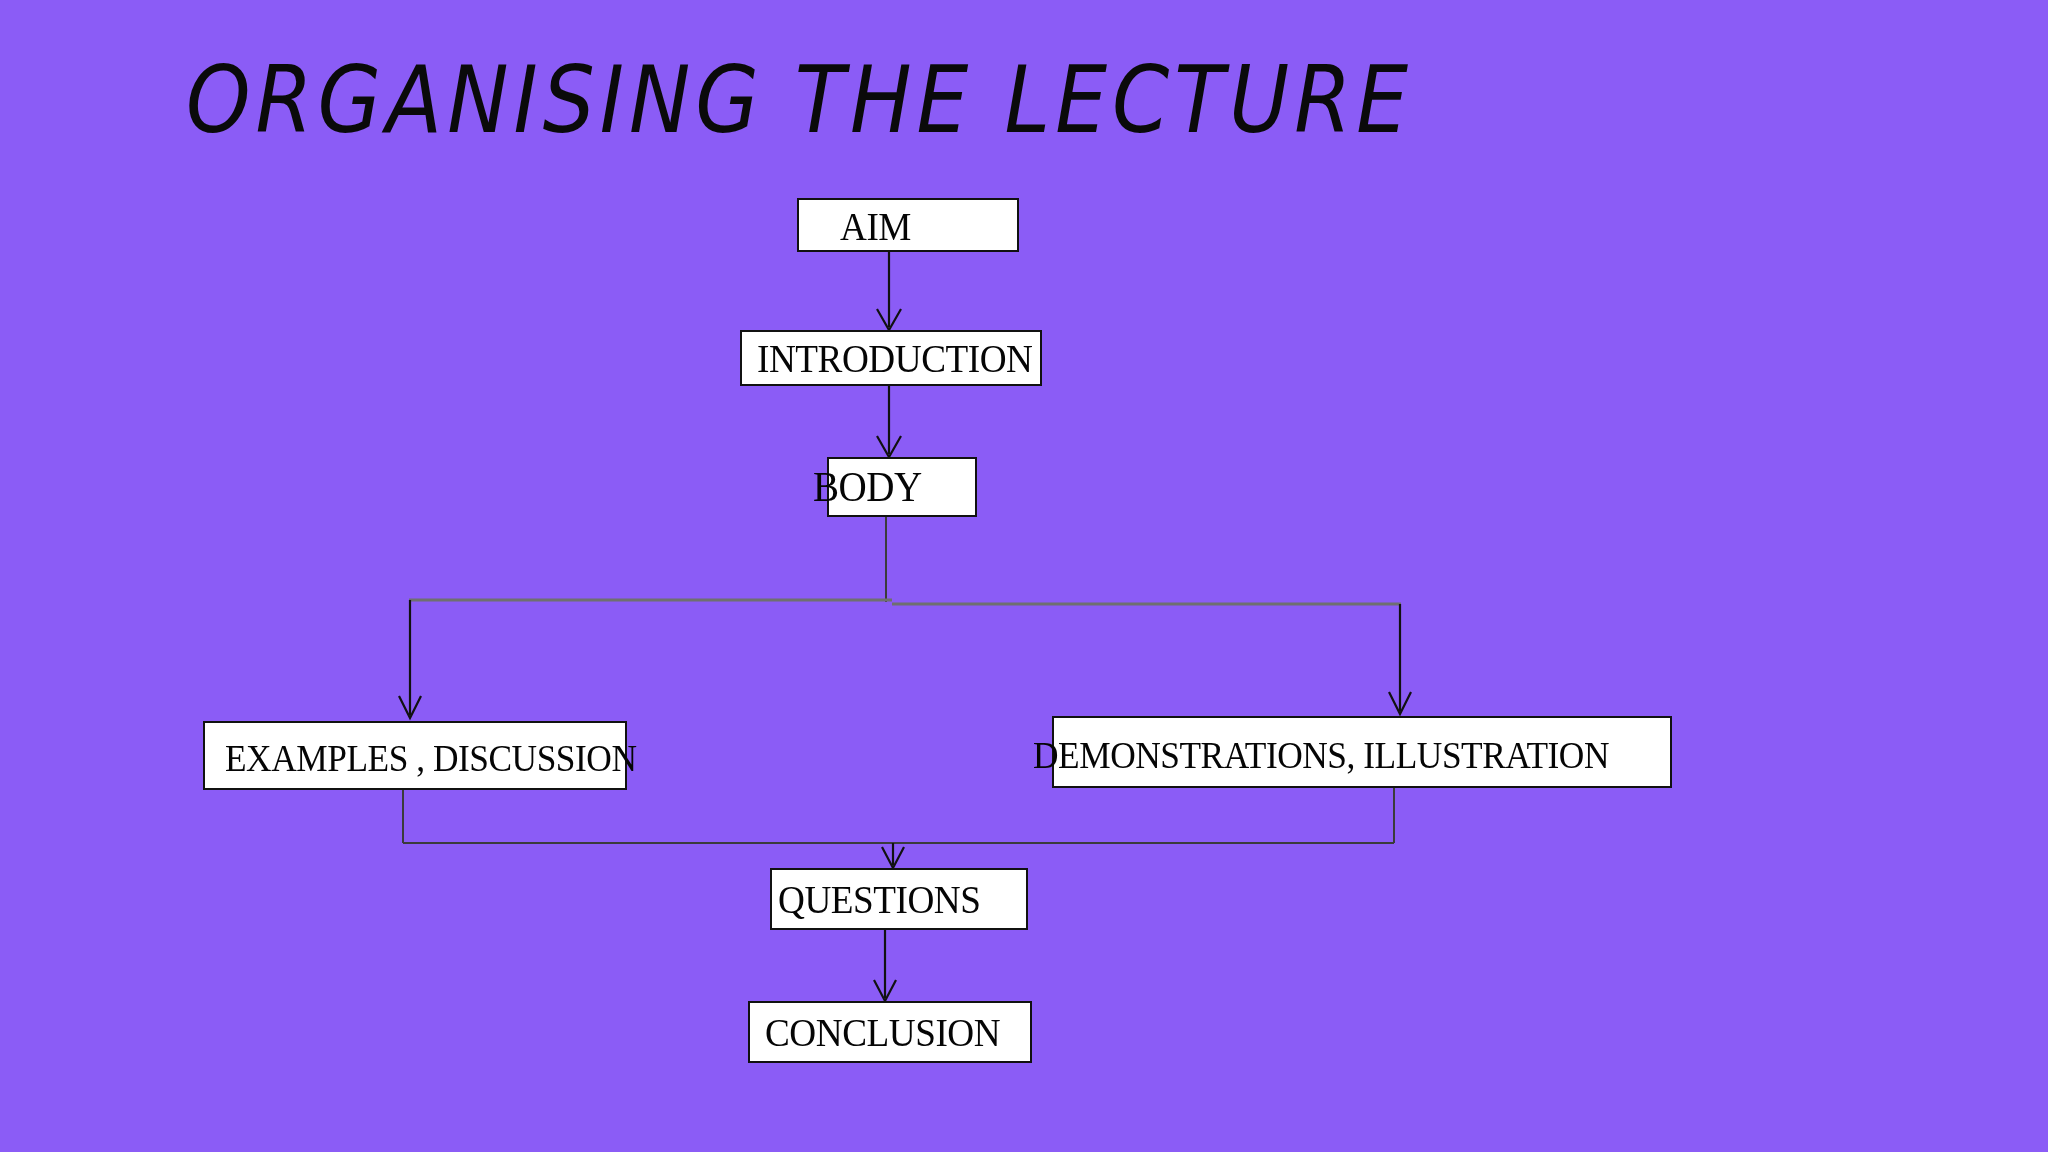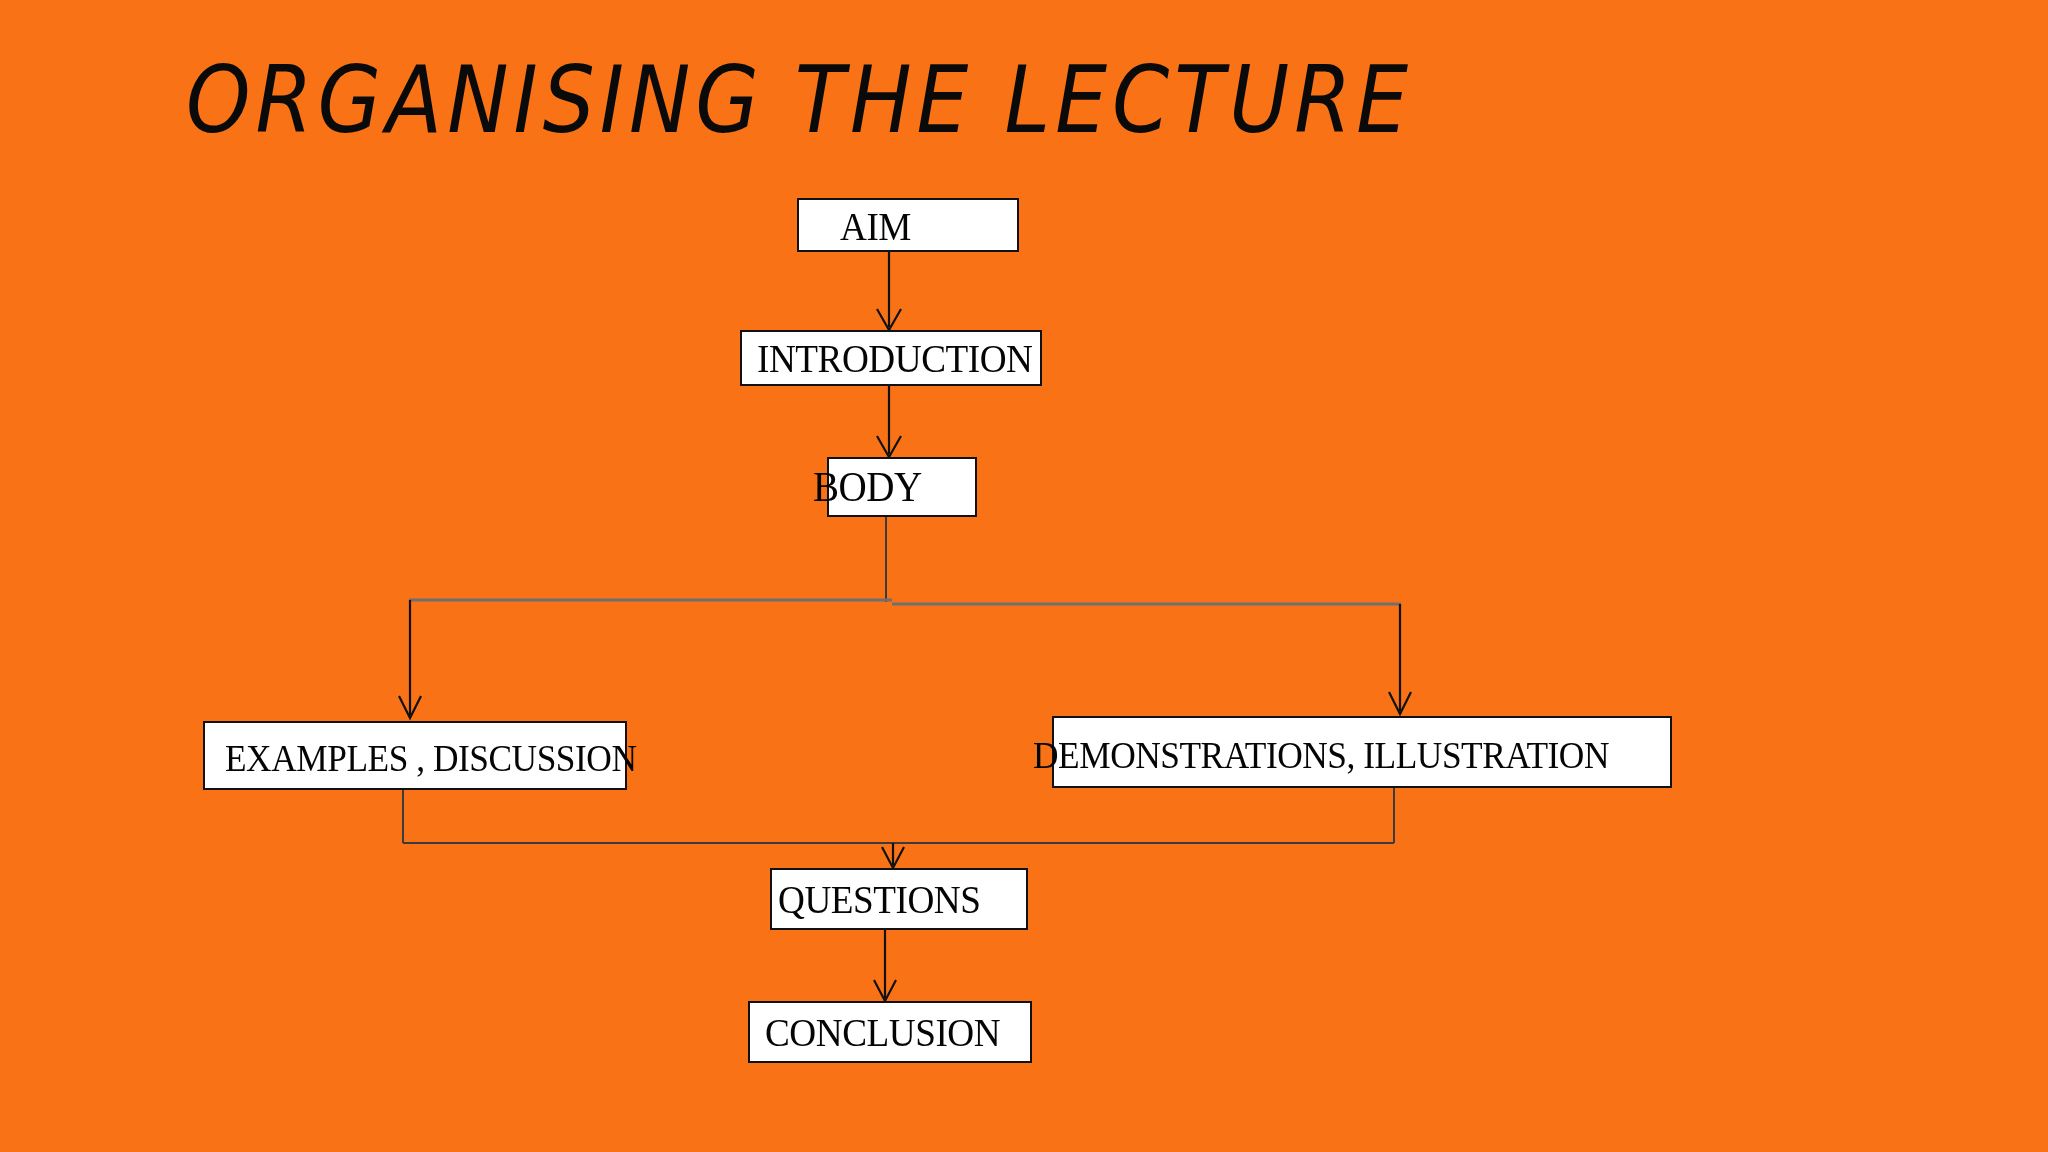--- a/index.html
+++ b/index.html
@@ -5,21 +5,21 @@
 <style>
   html, body {
     margin: 0;
     padding: 0;
     background: #ffffff;
   }
   #page {
     position: relative;
     width: 2048px;
     height: 1152px;
-    background: #f97316;
+    background: #8b5cf6;
     overflow: hidden;
     font-family: "Liberation Serif", "DejaVu Serif", serif;
   }
 
   
   #slide-title {
     position: absolute;
     left: 186px;
     top: 52px;
     width: 1400px;

